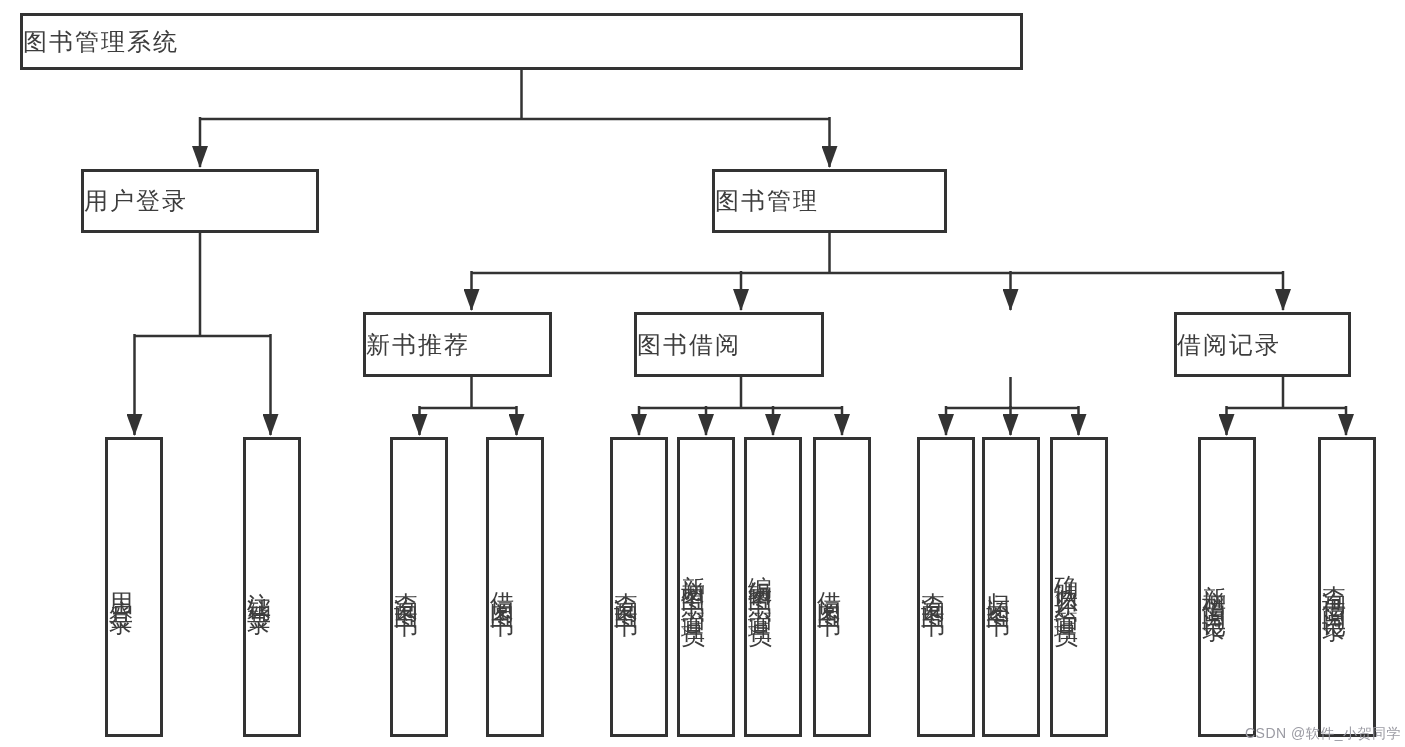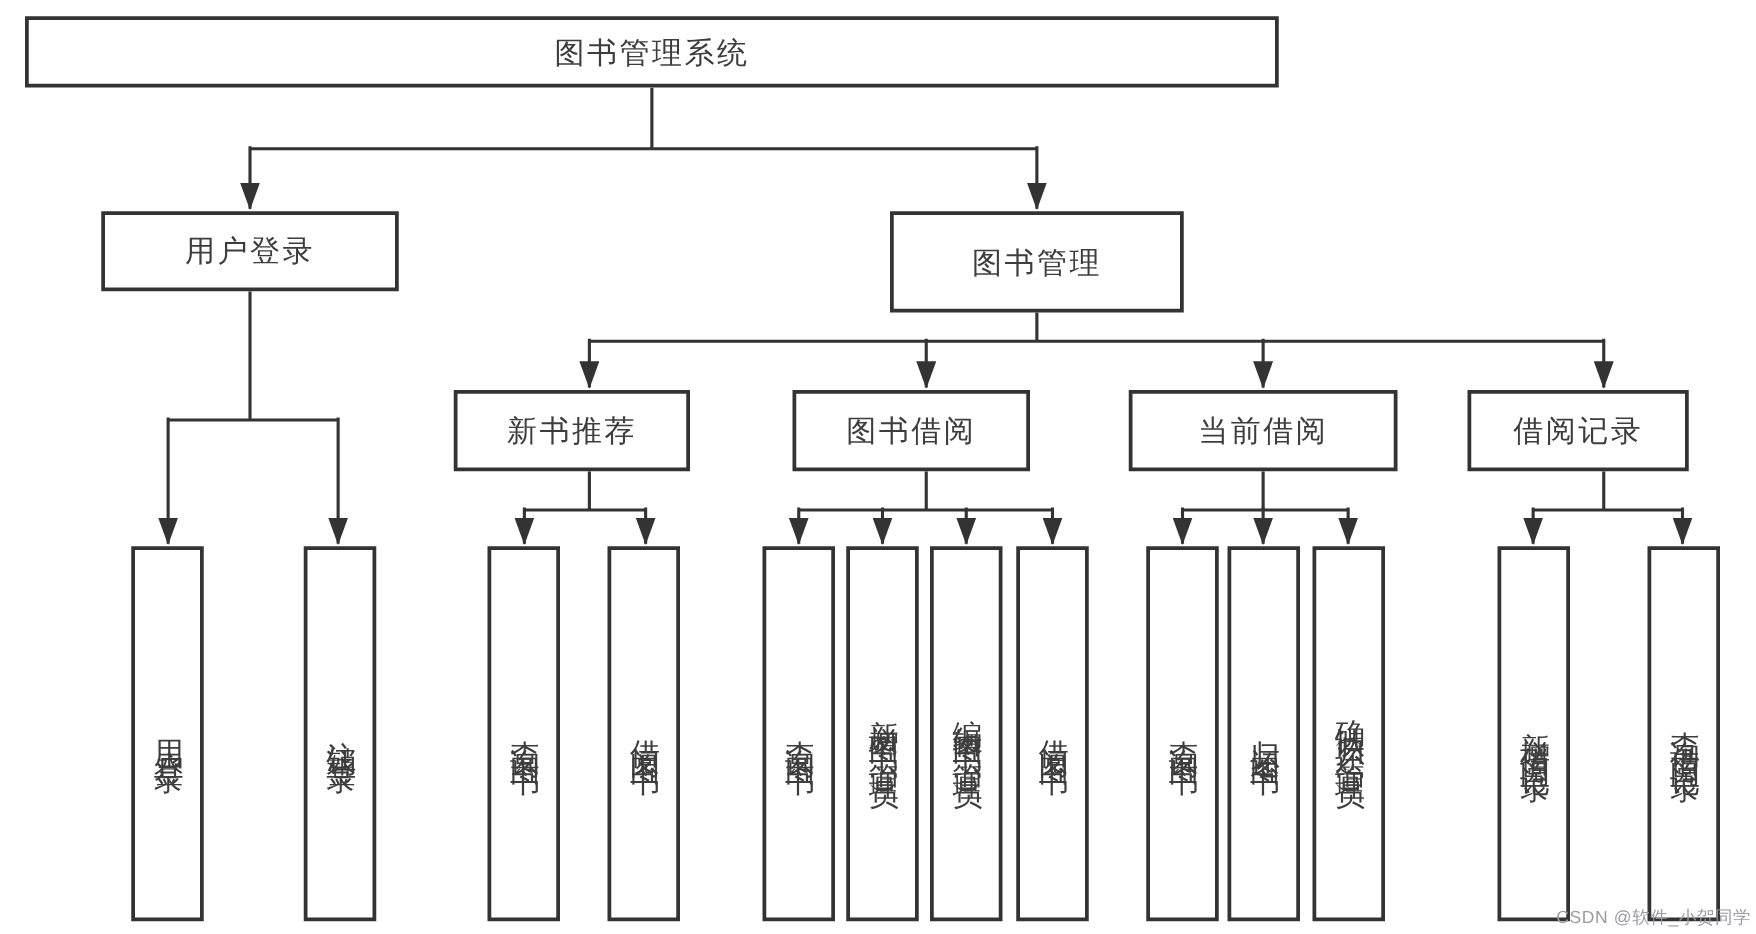--- a/index.html
+++ b/index.html
@@ -13,36 +13,35 @@
   }
   #wires { position: absolute; left: 0; top: 0; width: 1405px; height: 747px; }
   .box {
     position: absolute;
     box-sizing: border-box;
     border: 3px solid #333333;
     background: #ffffff;
     color: #3d3d3d;
     display: flex;
     align-items: center;
-    justify-content: center;
     text-align: center;
   }
   .hlabel { font-size: 24px; letter-spacing: 2px; white-space: nowrap; }
   .leaf { width: 58px; top: 437px; height: 300px; }
   .vlabel {
     writing-mode: vertical-rl;
     text-orientation: mixed;
     font-size: 24px;
     line-height: 1.08;
     letter-spacing: 7px;
     white-space: nowrap;
   }
   .root  { left: 20px;  top: 13px;  width: 1003px; height: 57px; }
   .lv2a  { left: 81px;  top: 169px; width: 238px;  height: 64px; }
-  .lv2b  { left: 712px; top: 169px; width: 235px;  height: 81px; }
+  .lv2b  { left: 712px; top: 169px; width: 235px;  height: 64px; }
   .lv3   { top: 312px; height: 65px; }
   .lv3a  { left: 363px;  width: 189px; }
   .lv3b  { left: 634px;  width: 190px; }
   .lv3c  { left: 903px;  width: 215px; }
   .lv3d  { left: 1174px; width: 177px; }
   .fA1 { left: 105px; }  .fA2 { left: 243px; }
   .fB1 { left: 390px; }  .fB2 { left: 486px; }
   .fC1 { left: 610px; }  .fC2 { left: 677px; }  .fC3 { left: 744px; }  .fC4 { left: 813px; }
   .fD1 { left: 917px; }  .fD2 { left: 982px; }  .fD3 { left: 1050px; }
   .fE1 { left: 1198px; } .fE2 { left: 1318px; }
@@ -115,23 +114,20 @@
   <div class="box lv2b">
     <span class="hlabel">图书管理</span>
   </div>
 
   <div class="box lv3 lv3a">
     <span class="hlabel">新书推荐</span>
   </div>
   <div class="box lv3 lv3b">
     <span class="hlabel">图书借阅</span>
   </div>
-  <div class="box lv3 lv3c">
-    <span class="hlabel">当前借阅</span>
-  </div>
   <div class="box lv3 lv3d">
     <span class="hlabel">借阅记录</span>
   </div>
 
   <div class="box leaf fA1">
     <span class="vlabel">用户登录</span>
   </div>
   <div class="box leaf fA2">
     <span class="vlabel">注销登录</span>
   </div>

